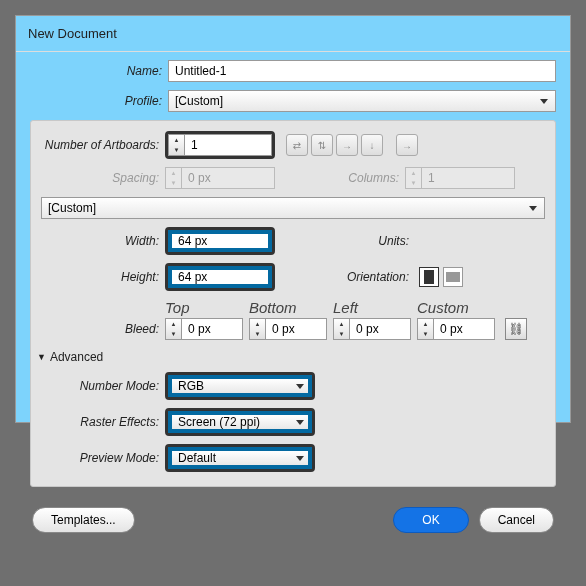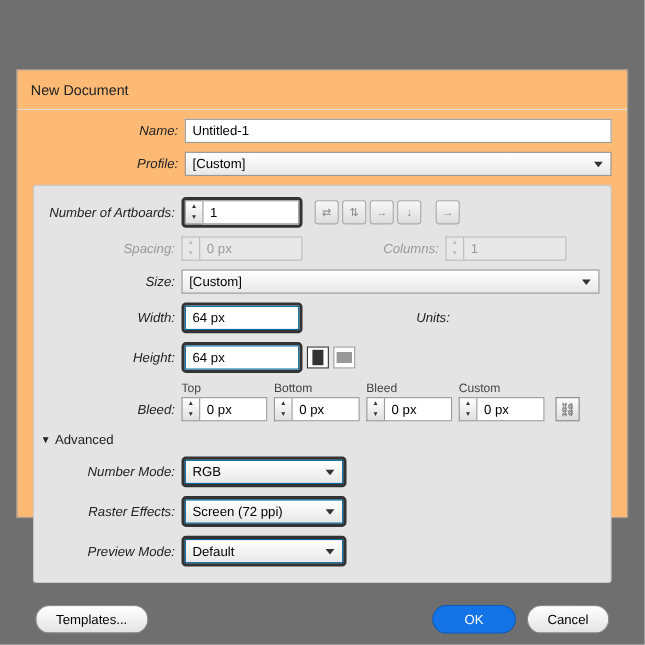--- a/index.html
+++ b/index.html
@@ -1,36 +1,36 @@
 <!DOCTYPE html>
 <html><head>
 <meta charset="utf-8">
 <style>
   * { box-sizing: border-box; font-family: Arial, sans-serif; }
   body { margin: 0; background: #6f6f6f; width: 586px; height: 586px; padding: 15px; }
-  .dialog { background: #fdba74; border: 1px solid #999; width: 556px; height: 408px; margin-top: 48px; }
+  .dialog { background: #7dd3fc; border: 1px solid #999; width: 556px; height: 408px; }
   .titlebar { padding: 10px 12px; font-size: 13px; color: #222; border-bottom: 1px solid #ddd; }
   .content { padding: 8px 14px 10px 14px; }
   .row { display: flex; align-items: center; margin-bottom: 8px; }
   .label { text-align: right; padding-right: 6px; font-size: 12px; color: #222; font-style: italic; }
   .label.disabled { color: #999; }
   .field { flex: 1; }
   .input, .select {
     width: 100%; height: 22px; background: #fff; border: 1px solid #999;
     font-size: 12px; padding: 2px 6px; outline: none;
   }
   .select { appearance: none; background: linear-gradient(#fff,#e8e8e8); position: relative; }
   .select-wrap { position: relative; display: block; }
   .select-wrap::after {
     content: ""; position: absolute; right: 8px; top: 9px;
     border-left: 4px solid transparent; border-right: 4px solid transparent;
     border-top: 5px solid #333; pointer-events: none;
   }
   .hl { border: 3px solid #333; border-radius: 4px; padding: 0; display: inline-block; }
-  .hl .input, .hl .select { border: 1px solid #0369a1; }
+  .hl .input, .hl .select { border: 4px solid #0369a1; }
   .spinner { display: flex; align-items: stretch; height: 22px; }
   .spinner .arrows {
     width: 16px; background: linear-gradient(#fff,#e0e0e0); border: 1px solid #999;
     display: flex; flex-direction: column; font-size: 6px; color: #333; border-right: none;
   }
   .spinner .arrows span { flex: 1; display: flex; align-items: center; justify-content: center; }
   .spinner .arrows.disabled { background: #e8e8e8; color: #bbb; border-color: #bbb; }
   .spinner input {
     flex: 1; border: 1px solid #999; background: #fff; font-size: 12px; padding: 2px 6px; outline: none; min-width: 0;
   }
@@ -54,21 +54,21 @@
   .linkbtn {
     width: 22px; height: 22px; background: linear-gradient(#fff,#ddd); border: 1px solid #888;
     display: flex; align-items: center; justify-content: center; font-size: 12px; color: #333;
   }
   .footer { display: flex; align-items: center; padding: 10px 16px; }
   .btn {
     height: 26px; padding: 0 18px; border-radius: 13px; border: 1px solid #888;
     background: linear-gradient(#fff,#e4e4e4); font-size: 12px; cursor: pointer;
   }
   .btn.primary { background: #1473e6; border-color: #0d5bbf; color: #fff; padding: 4px 28px; }
-  .col-hdr { font-size: 11px; color: #444; margin-bottom: 2px; }
+  .col-hdr { font-size: 15px; color: #444; margin-bottom: 2px; font-style: italic; }
 </style>
 </head>
 <body>
 
 <div class="dialog">
   <div class="titlebar">New Document</div>
 
   <div class="content">
 
     <div class="row">
@@ -121,46 +121,46 @@
         <div class="spinner" style="width:110px">
           <div class="arrows disabled">
               <span>▲</span>
               <span>▼</span>
             </div>
           <input class="disabled" disabled="" value="1" style="">
         </div>
       </div>
 
       <div class="row">
-        <div class="label" style="width:124px">Size:</div>
         <div class="field select-wrap">
           <input class="select" value="[Custom]" style="">
         </div>
       </div>
 
       <div class="row">
         <div class="label" style="width:124px">Width:</div>
         <div class="hl"><input class="input" style="width: 104px;" value="64 px"></div>
         <div class="label" style="width:140px">Units:</div>
       </div>
 
       <div class="row">
         <div class="label" style="width:124px">Height:</div>
         <div class="hl"><input class="input" style="width: 104px;" value="64 px"></div>
+        <div class="label" style="width:140px">Orientation:</div>
         <div style="display:flex">
           <div class="orient p"></div>
           <div class="orient l nosel"></div>
         </div>
       </div>
 
       <div class="row" style="margin-bottom:0">
         <div style="width:124px"></div>
         <div style="width:84px" class="col-hdr">Top</div>
         <div style="width:84px" class="col-hdr">Bottom</div>
-        <div style="width:84px" class="col-hdr">Bleed</div>
+        <div style="width:84px" class="col-hdr">Left</div>
         <div style="width:84px" class="col-hdr">Custom</div>
       </div>
 
       <div class="row">
         <div class="label" style="width:124px">Bleed:</div>
         <div class="spinner" style="width:78px; margin-right:6px">
           <div class="arrows">
               <span>▲</span>
               <span>▼</span>
             </div>

